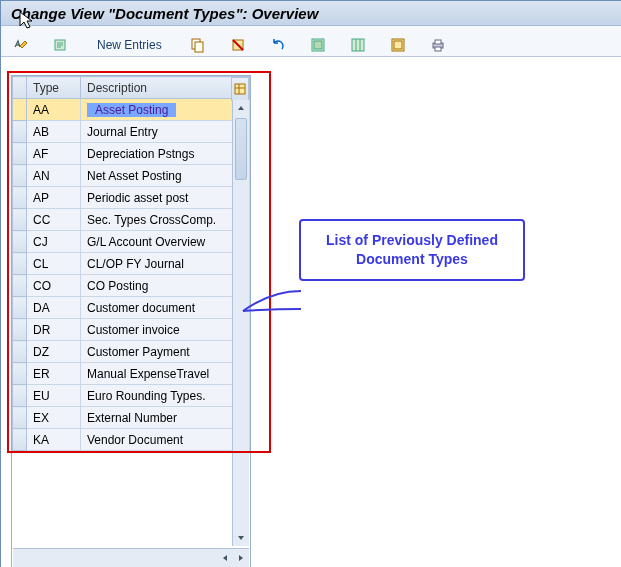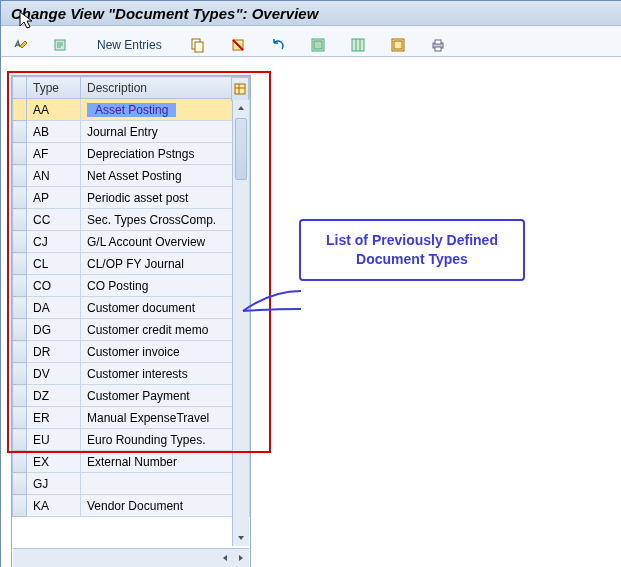--- a/index.html
+++ b/index.html
@@ -164,57 +164,42 @@
               <td>CO</td>
               <td colspan="2">CO Posting</td>
             </tr>
             <tr>
               <td class="row-sel"></td>
               <td>DA</td>
               <td colspan="2">Customer document</td>
             </tr>
             <tr>
               <td class="row-sel"></td>
-              <td>DG</td>
-              <td colspan="2">Customer credit memo</td>
-            </tr>
-            <tr>
-              <td class="row-sel"></td>
               <td>DR</td>
               <td colspan="2">Customer invoice</td>
             </tr>
             <tr>
               <td class="row-sel"></td>
-              <td>DV</td>
-              <td colspan="2">Customer interests</td>
-            </tr>
-            <tr>
-              <td class="row-sel"></td>
               <td>DZ</td>
               <td colspan="2">Customer Payment</td>
             </tr>
             <tr>
               <td class="row-sel"></td>
               <td>ER</td>
               <td colspan="2">Manual ExpenseTravel</td>
             </tr>
             <tr>
               <td class="row-sel"></td>
               <td>EU</td>
               <td colspan="2">Euro Rounding Types.</td>
             </tr>
             <tr>
               <td class="row-sel"></td>
               <td>EX</td>
               <td colspan="2">External Number</td>
-            </tr>
-            <tr>
-              <td class="row-sel"></td>
-              <td>GJ</td>
-              <td colspan="2"></td>
             </tr>
             <tr>
               <td class="row-sel"></td>
               <td>KA</td>
               <td colspan="2">Vendor Document</td>
             </tr>
           </tbody>
       </table>
       <div class="corner-btn">
         <svg width="12" height="12">

